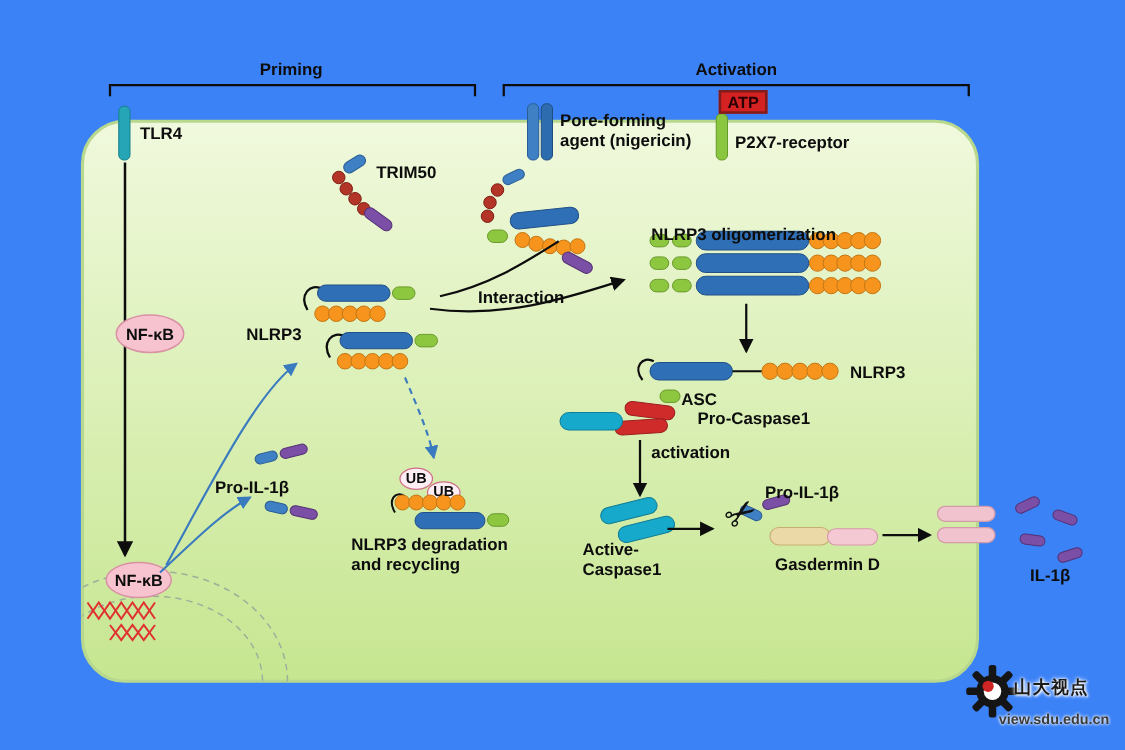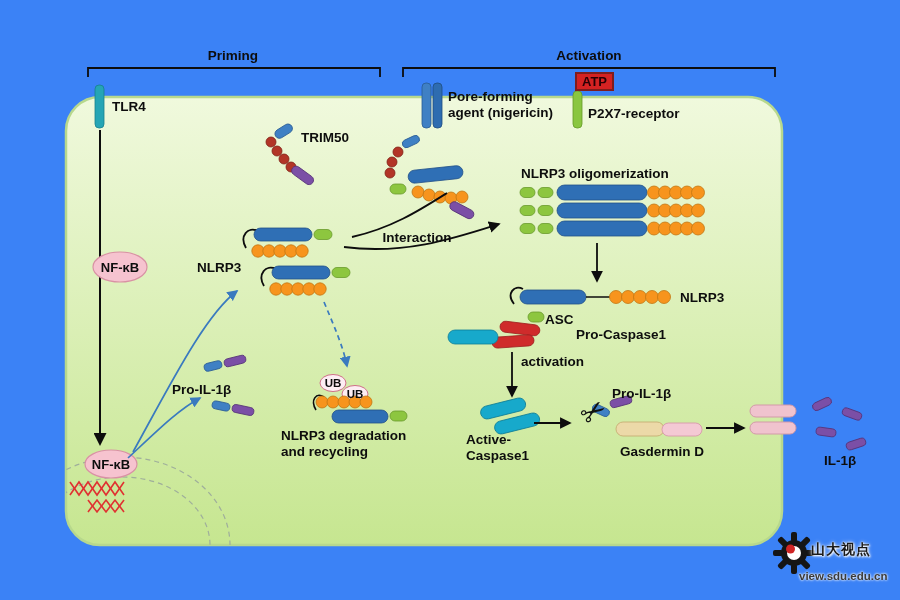--- a/index.html
+++ b/index.html
@@ -227,25 +227,25 @@
     <span style="display:block">agent (nigericin)</span>
   </div>
   <div class="badge-atp">ATP</div>
   <div class="lbl" style="left:588px;top:106px">P2X7-receptor</div>
 
   <div class="lbl" style="left:301px;top:130px">TRIM50</div>
   <div class="lbl center" style="left:93px;top:260px;width:54px;font-size:13px">NF-κB</div>
   <div class="lbl" style="left:197px;top:260px">NLRP3</div>
 
   <div class="lbl center" style="left:362px;top:230px;width:110px">Interaction</div>
-  <div class="lbl" style="left:521px;top:166px">NLRP3 oligomerization</div>
+  <div class="lbl" style="left:521px;top:180px">NLRP3 oligomerization</div>
   <div class="lbl" style="left:680px;top:290px">NLRP3</div>
 
   <div class="lbl" style="left:545px;top:312px">ASC</div>
-  <div class="lbl" style="left:576px;top:327px">Pro-Caspase1</div>
+  <div class="lbl" style="left:558px;top:327px">Pro-Caspase1</div>
 
   <div class="lbl" style="left:521px;top:354px">
     <span style="display:block">activation</span>
   </div>
 
   <div class="lbl" style="left:172px;top:382px">Pro-IL-1β</div>
   <div class="lbl center sm" style="left:322px;top:377px;width:22px">UB</div>
   <div class="lbl center sm" style="left:344px;top:388px;width:22px">UB</div>
 
   <div class="lbl" style="left:281px;top:428px">

